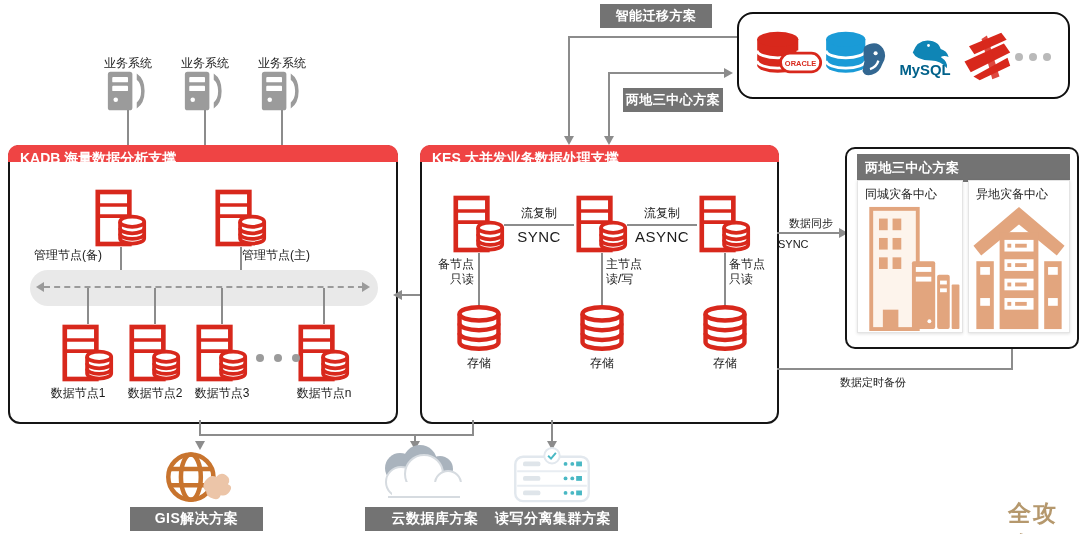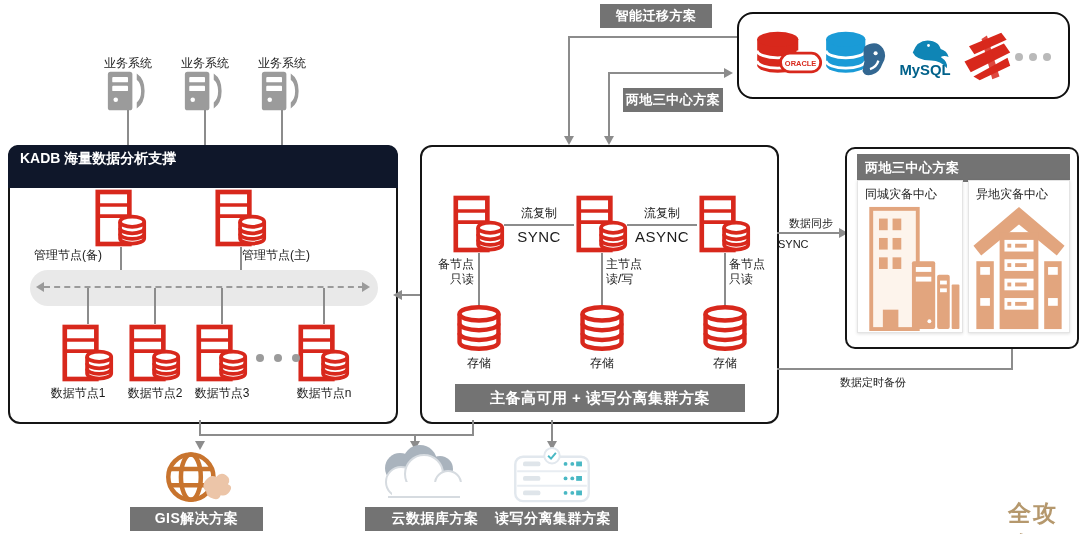--- a/index.html
+++ b/index.html
@@ -3,21 +3,21 @@
 <meta charset="utf-8">
 <style>
   html,body{margin:0;padding:0;background:#fff;}
   .canvas{position:relative;width:1080px;height:534px;background:#fff;overflow:hidden;
           font-family:"Liberation Sans","DejaVu Sans",sans-serif;color:#1a1a1a;}
   .abs{position:absolute;}
   
   .banner{position:absolute;background:#737373;color:#fff;font-weight:bold;font-size:13px;
           display:flex;align-items:center;justify-content:center;letter-spacing:.5px;}
   .bigbox{position:absolute;background:#fff;border:2px solid #151515;border-radius:12px;}
-  .boxhead{position:absolute;top:-2px;left:-2px;right:-2px;height:43px;background:#0f172a;
+  .boxhead{position:absolute;top:-2px;left:-2px;right:-2px;height:17px;background:#ef4444;
            border-radius:10px 10px 0 0;color:#fff;font-weight:bold;font-size:14px;
            line-height:27px;padding-left:12px;box-sizing:border-box;}
   
   .hline,.vline{position:absolute;background:#8c8c8c;}
   .hline{height:2px;} .vline{width:2px;}
   .arr{position:absolute;width:0;height:0;}
   .arr-down{border-left:5px solid transparent;border-right:5px solid transparent;border-top:9px solid #8c8c8c;}
   .arr-up{border-left:5px solid transparent;border-right:5px solid transparent;border-bottom:9px solid #8c8c8c;}
   .arr-left{border-top:5px solid transparent;border-bottom:5px solid transparent;border-right:9px solid #8c8c8c;}
   .arr-right{border-top:5px solid transparent;border-bottom:5px solid transparent;border-left:9px solid #8c8c8c;}
@@ -203,20 +203,21 @@
 
     <span class="kdots abs" style="left:241px;top:201px;"><i></i><i></i><i></i></span>
 
     <div class="lbl lbl-c abs" style="left:13px;top:238px;width:110px;">数据节点1</div>
     <div class="lbl lbl-c abs" style="left:90px;top:238px;width:110px;">数据节点2</div>
     <div class="lbl lbl-c abs" style="left:157px;top:238px;width:110px;">数据节点3</div>
     <div class="lbl lbl-c abs" style="left:259px;top:238px;width:110px;">数据节点n</div>
   </div>
 
   <div class="bigbox" style="left:420px;top:145px;width:355px;height:275px;">
+    <div class="boxhead">KES 大并发业务数据处理支撑</div>
 
     <svg class="abs" style="left:31px;top:48px;" width="52" height="58" viewBox="0 0 56 62">
       <rect x="3" y="3" width="34" height="56" fill="#fff" stroke="#d8281c" stroke-width="5"></rect>
         <line x1="3" y1="17" x2="37" y2="17" stroke="#d8281c" stroke-width="4"></line>
         <line x1="3" y1="29" x2="37" y2="29" stroke="#d8281c" stroke-width="4"></line>
         <path d="M27 35 v18 a13 5.5 0 0 0 26 0 v-18" fill="#fff" stroke="#d8281c" stroke-width="4"></path>
         <ellipse cx="40" cy="35" rx="13" ry="5.5" fill="#fff" stroke="#d8281c" stroke-width="4"></ellipse>
         <path d="M27 42 a13 5.5 0 0 0 26 0" fill="none" stroke="#d8281c" stroke-width="4"></path>
         <path d="M27 48 a13 5.5 0 0 0 26 0" fill="none" stroke="#d8281c" stroke-width="4"></path>
     </svg>
@@ -283,21 +284,20 @@
       <path d="M4 10 v32 a22 7.5 0 0 0 44 0 v-32" fill="#fff" stroke="#d8281c" stroke-width="5"></path>
         <ellipse cx="26" cy="10" rx="22" ry="7.5" fill="#fff" stroke="#d8281c" stroke-width="5"></ellipse>
         <path d="M4 21 a22 7.5 0 0 0 44 0" fill="none" stroke="#d8281c" stroke-width="5"></path>
         <path d="M4 32 a22 7.5 0 0 0 44 0" fill="none" stroke="#d8281c" stroke-width="5"></path>
     </svg>
 
     <div class="lbl lbl-c abs" style="left:17px;top:208px;width:80px;">存储</div>
     <div class="lbl lbl-c abs" style="left:140px;top:208px;width:80px;">存储</div>
     <div class="lbl lbl-c abs" style="left:263px;top:208px;width:80px;">存储</div>
 
-    <div class="banner" style="left:33px;top:237px;width:290px;height:28px;font-size:15px;">主备高可用 + 读写分离集群方案</div>
   </div>
 
   <div class="hline" style="left:400px;top:294px;width:20px;"></div>
   <div class="arr arr-left" style="left:393px;top:290px;"></div>
 
   <div class="hline" style="left:777px;top:232px;width:66px;"></div>
   <div class="arr arr-right" style="left:839px;top:228px;"></div>
   <div class="lbl lbl-c abs small" style="left:781px;top:216px;width:60px;">数据同步</div>
   <div class="lbl abs small" style="left:778px;top:238px;width:50px;">SYNC</div>
 

